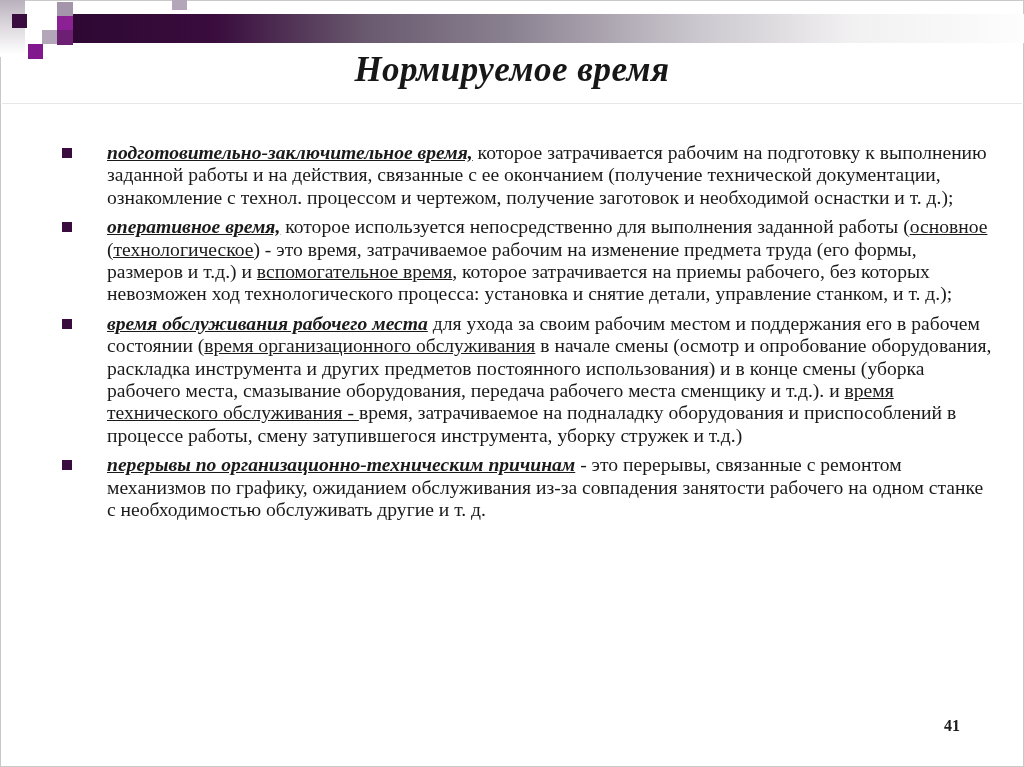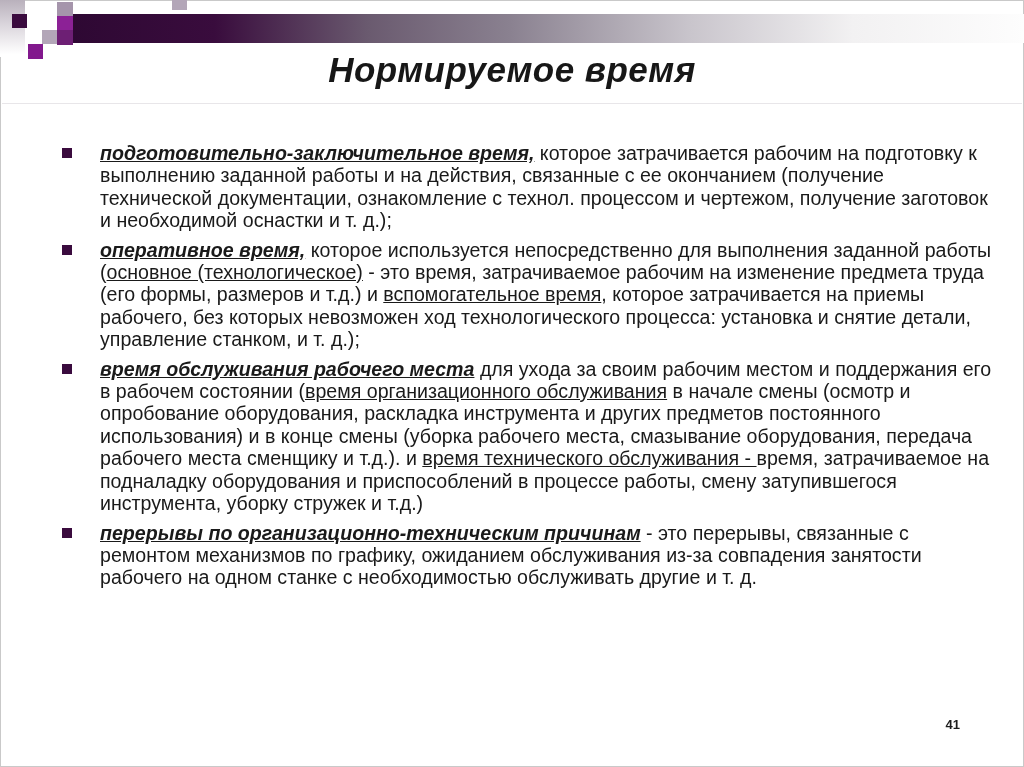--- a/index.html
+++ b/index.html
@@ -2,21 +2,21 @@
 <html lang="ru" style="--dark-purple: #3a0b3e; --bright-purple: #8c2196; --medium-purple: #6d1f74; --below-purple: #82188d; --light-purple-gray: #a595ab; --lighter-purple-gray: #b3a6b8; --bullet-color: #3a0b3e; --text-color: #1a1a1a; --rule-color: #e8e6e9; --border-color: #c9c9c9;"><head>
 <meta charset="utf-8">
 <style>
   html, body { margin: 0; padding: 0; background: #fff; }
   .slide {
     position: relative;
     width: 1024px;
     height: 767px;
     background: #ffffff;
     overflow: hidden;
-    font-family: Liberation Sans, sans-serif;
+    font-family: Liberation Serif, serif;
     color: var(--text-color, #1a1a1a);
     outline: 1px solid var(--border-color, #c9c9c9);
     outline-offset: -1px;
   }
 
   
   .deco-strip {
     position: absolute; left: 0; top: 0; width: 25px; height: 57px;
     background: linear-gradient(180deg, #b9b1bc 0%, #d8d3da 40%, #ffffff 95%);
   }
@@ -56,29 +56,29 @@
     font-size: 19.6px;
     line-height: 22.4px;
   }
   .bullet { display: flex; margin-bottom: 7px; }
   .marker {
     flex: none;
     width: 10px; height: 10px;
     margin-top: 6px;
     background: var(--bullet-color, #3a0b3e);
   }
-  .bullet-text { margin-left: 28px; }
+  .bullet-text { margin-left: 35px; }
   .run-lead   { font-weight: bold; font-style: italic; text-decoration: underline; }
   .run-underline { text-decoration: underline; }
   .run-plain  {}
 
   
   .page-number {
     position: absolute; top: 717px; right: 64px;
-    font-size: 13px; font-weight: bold; color: #1c1c1c;
+    font-size: 16px; font-weight: bold; color: #1c1c1c;
   }
 </style>
 </head>
 <body>
 
 <div class="slide">
 
   <div class="deco-strip"></div>
   <div class="deco-bar"></div>
   <div class="deco-sq sq1"></div>

